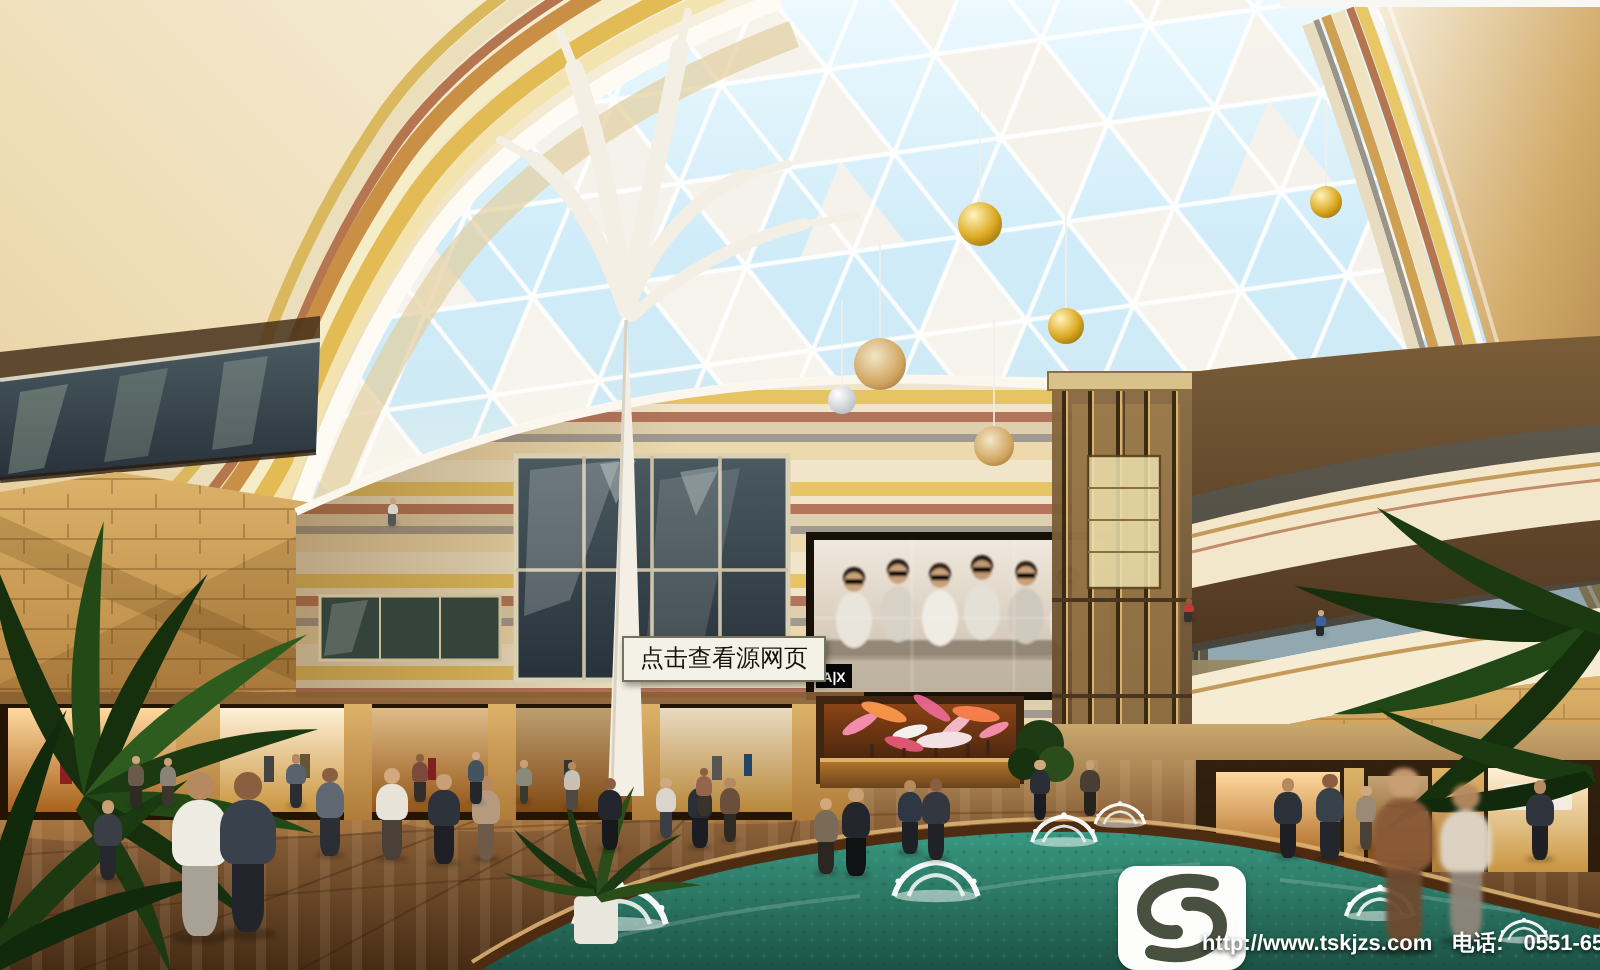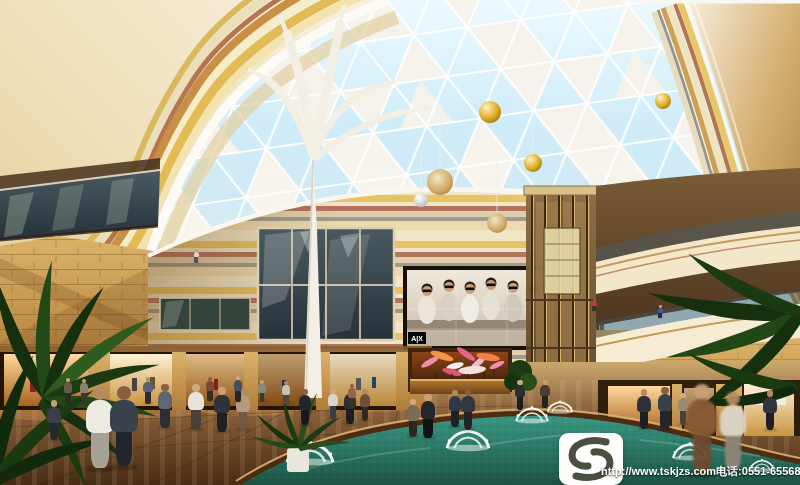--- a/index.html
+++ b/index.html
@@ -15,21 +15,21 @@
   .tooltip{position:absolute;left:311px;top:318px;z-index:40;background:#f4f1e7;
            border:1px solid #75735f;padding:2px 8px 3px;font-size:12px;line-height:16px;
            color:#15150f;box-shadow:1px 2px 3px rgba(0,0,0,.35);white-space:nowrap;}
   .wm-logo{position:absolute;left:559px;top:433px;width:64px;height:52px;background:#fdfdfb;
            border-radius:9px;z-index:41;box-shadow:0 1px 3px rgba(0,0,0,.35);}
   .wm-name{position:absolute;left:631px;top:432px;z-index:41;font-size:27px;font-weight:bold;
            color:#ffffff;letter-spacing:1px;white-space:nowrap;
            text-shadow:0 2px 4px rgba(0,0,0,.65),0 0 2px rgba(0,0,0,.45);}
   .wm-url{position:absolute;left:601px;top:464px;z-index:41;font-size:11px;font-weight:bold;
           color:#ffffff;white-space:nowrap;text-shadow:0 1px 2px rgba(0,0,0,.85);}
-  .wm-url span{margin-right:0;}
+  .wm-url span{margin-right:10px;}
 </style>
 </head>
 <body>
 
 <div id="canvas">
 
 <svg id="scene" width="800" height="485" viewBox="0 0 800 485">
 <defs>
   <linearGradient id="skyGrad" x1="0" y1="0" x2="0" y2="1">
     <stop offset="0" stop-color="#ecf9fe"></stop>
@@ -681,20 +681,21 @@
         <div class="p-legs" style="height: 6.02px; background: rgb(85, 85, 85);"></div>
       </div>
       <div class="p-shadow" style="left: 763.2px; top: 428px; width: 13.6px; height: 2.8px;"></div>
       <div class="person" style="left: 763.2px; top: 390px; width: 13.6px; height: 40px;">
         <div class="p-head" style="width: 6.8px; height: 6.8px; background: rgb(181, 138, 96);"></div>
         <div class="p-torso" style="height: 16px; background: rgb(48, 52, 60);"></div>
         <div class="p-legs" style="height: 17.2px; background: rgb(29, 31, 36);"></div>
       </div>
     </div>
 
+<div class="tooltip">点击查看源网页</div>
 
 <div class="wm-logo">
   <svg width="64" height="52" viewBox="0 0 64 52">
     <g fill="none" stroke="#49503f" stroke-width="7" stroke-linecap="round">
       <path d="M47,9 C28,4 13,12 13,22 C13,30 21,34 29,33"></path>
       <path d="M17,43 C36,48 51,40 51,30 C51,22 43,18 35,19"></path>
     </g>
   </svg>
 </div>
 <div class="wm-url">

